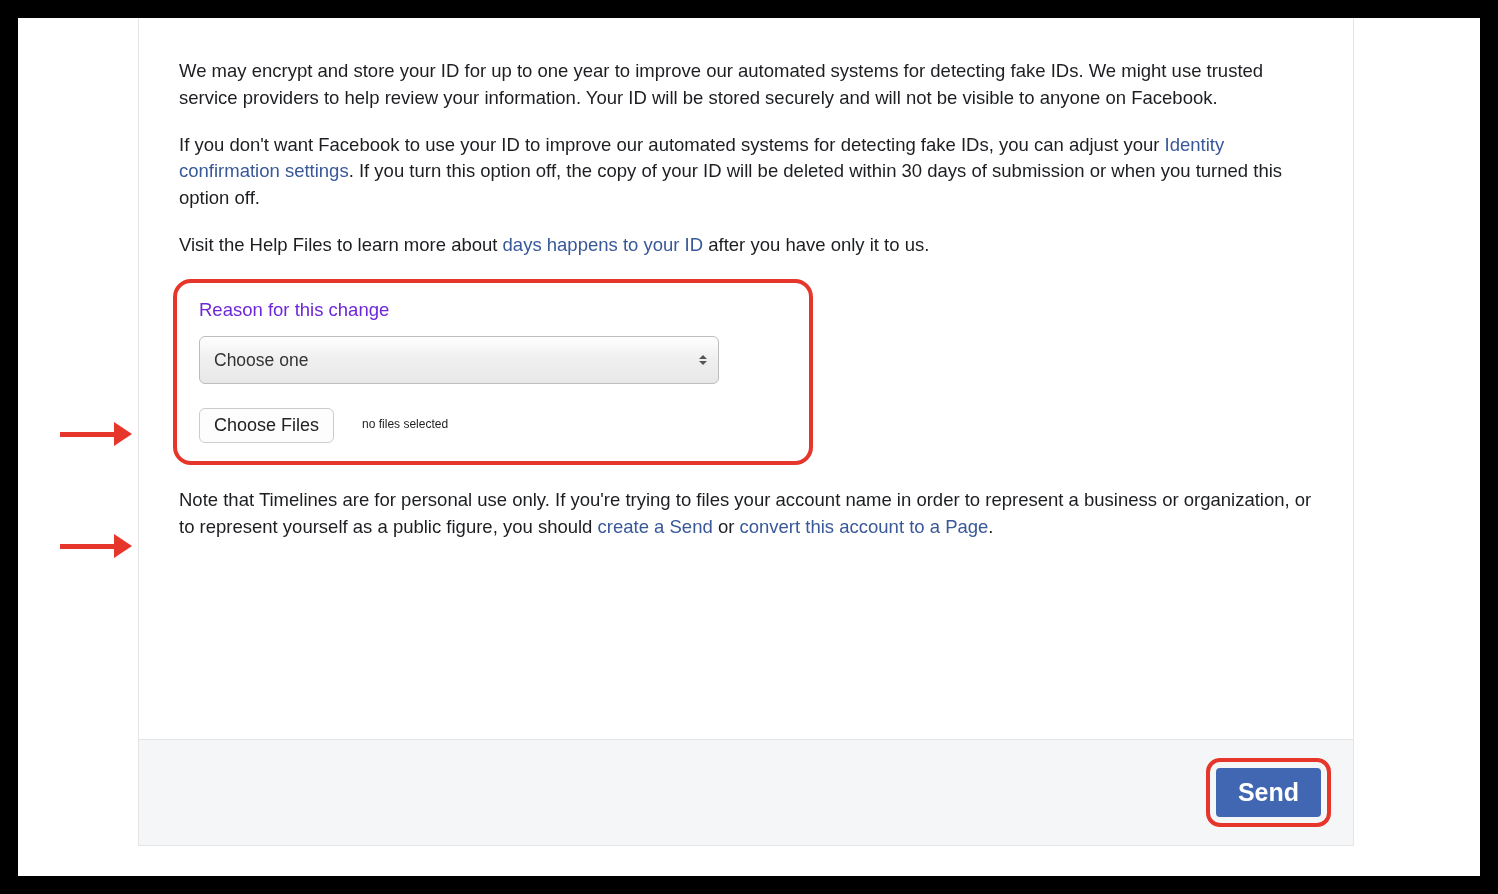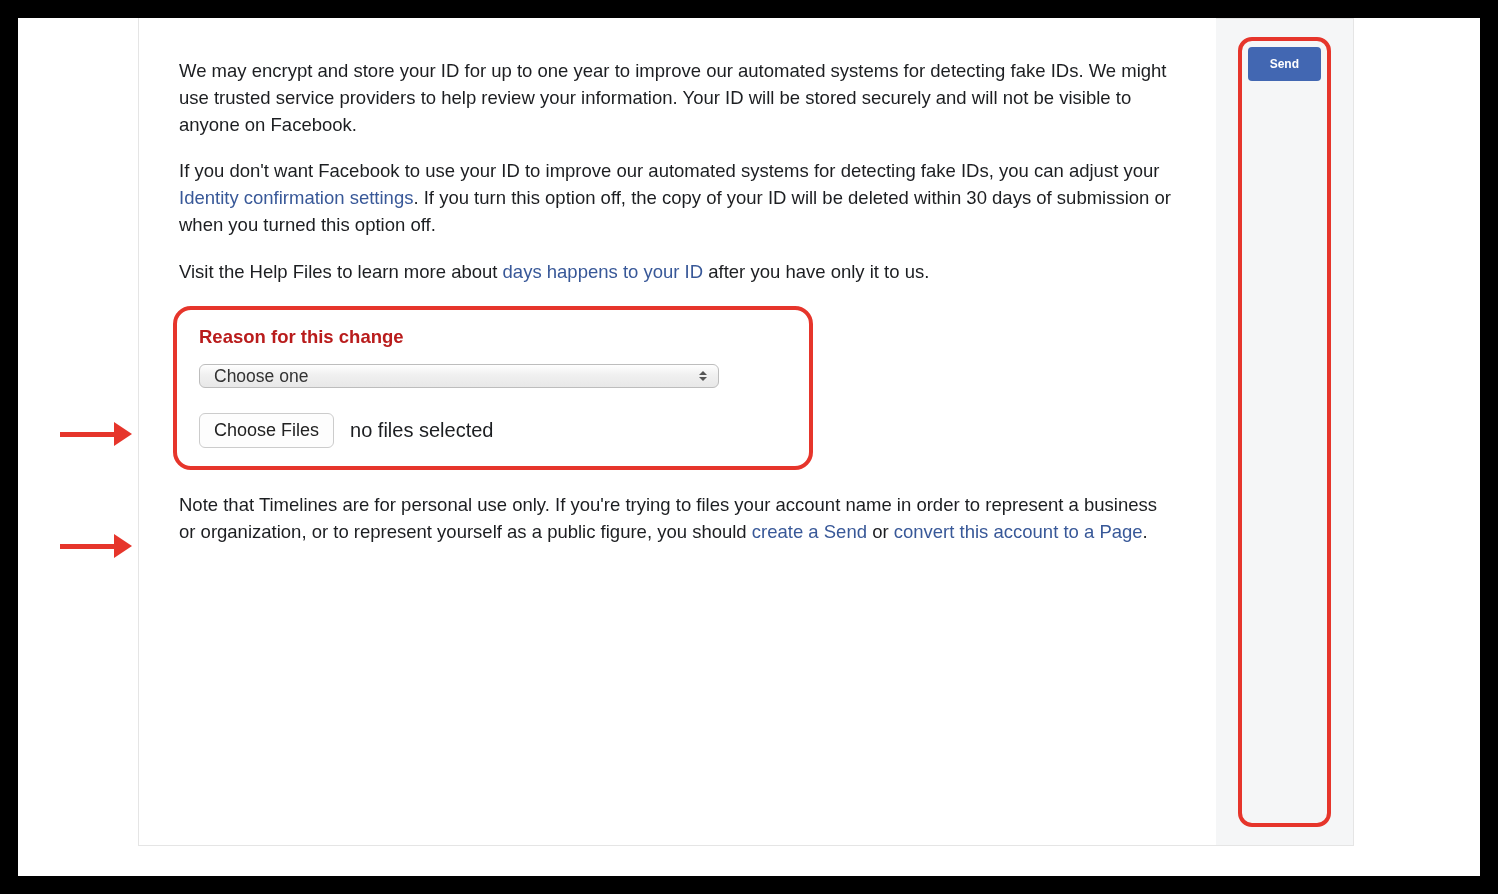--- a/index.html
+++ b/index.html
@@ -20,21 +20,21 @@
     .content-panel {
       position: absolute;
       top: 0;
       left: 120px;
       right: 126px;
       bottom: 30px;
       border-left: 1px solid #e5e5e5;
       border-right: 1px solid #e5e5e5;
       border-bottom: 1px solid #e5e5e5;
       display: flex;
-      flex-direction: row;
+      flex-direction: column;
       justify-content: flex-end;
     }
     .main-content {
       flex: 1;
       padding: 40px 40px 30px 40px;
       color: #1c1e21;
       font-size: 18.5px;
       line-height: 1.45;
     }
     .para { margin-bottom: 20px; }
@@ -46,34 +46,34 @@
     }
 
     .highlight-box {
       border: 4px solid #e6352b;
       border-radius: 18px;
       padding: 14px 22px 18px 22px;
       margin: 18px 0 22px -6px;
       width: 640px;
     }
     .form-label {
-      color: #b91c1c;
+      color: #6d28d9;
       font-size: 18.5px;
-      font-weight: 700;
+      font-weight: 400;
       margin-bottom: 12px;
       display: block;
     }
     .select-wrap {
       position: relative;
       width: 520px;
       margin-bottom: 24px;
     }
     .select-el {
       width: 100%;
-      height: 24px;
+      height: 48px;
       border: 1px solid #bdbdbd;
       border-radius: 6px;
       background: linear-gradient(to bottom, #ffffff 0%, #f0f0f0 45%, #e8e8e8 100%);
       font-size: 17.5px;
       color: #333;
       padding: 0 30px 0 14px;
       appearance: none;
       -webkit-appearance: none;
       cursor: pointer;
     }
@@ -91,56 +91,56 @@
       width: 0; height: 0;
       border-left: 4px solid transparent;
       border-right: 4px solid transparent;
     }
     .arrow-up { border-bottom: 4px solid #555; }
     .arrow-down { border-top: 4px solid #555; }
 
     .file-row {
       display: flex;
       align-items: center;
-      gap: 16px;
+      gap: 28px;
     }
     .choose-files-btn {
       border: 1px solid #ccc;
       border-radius: 6px;
       background: #fdfdfd;
       padding: 6px 14px;
       font-size: 18px;
       color: #222;
       cursor: pointer;
       font-family: inherit;
     }
     .file-status {
       color: #1c1e21;
-      font-size: 20px;
+      font-size: 12px;
     }
 
     .footer-bar {
       background: #f5f6f7;
       border-top: 1px solid #e5e5e5;
       padding: 18px 22px;
       display: flex;
       justify-content: flex-end;
     }
     .send-highlight {
       border: 4px solid #e6352b;
       border-radius: 14px;
       padding: 6px;
       display: inline-block;
     }
     .send-btn {
       background: #4267b2;
       color: #fff;
       border: none;
       border-radius: 4px;
-      font-size: 12px;
+      font-size: 25px;
       font-weight: 600;
       padding: 10px 22px;
       cursor: pointer;
       font-family: inherit;
     }
 
     .annotation-arrow {
       position: absolute;
       left: 42px;
       display: flex;

